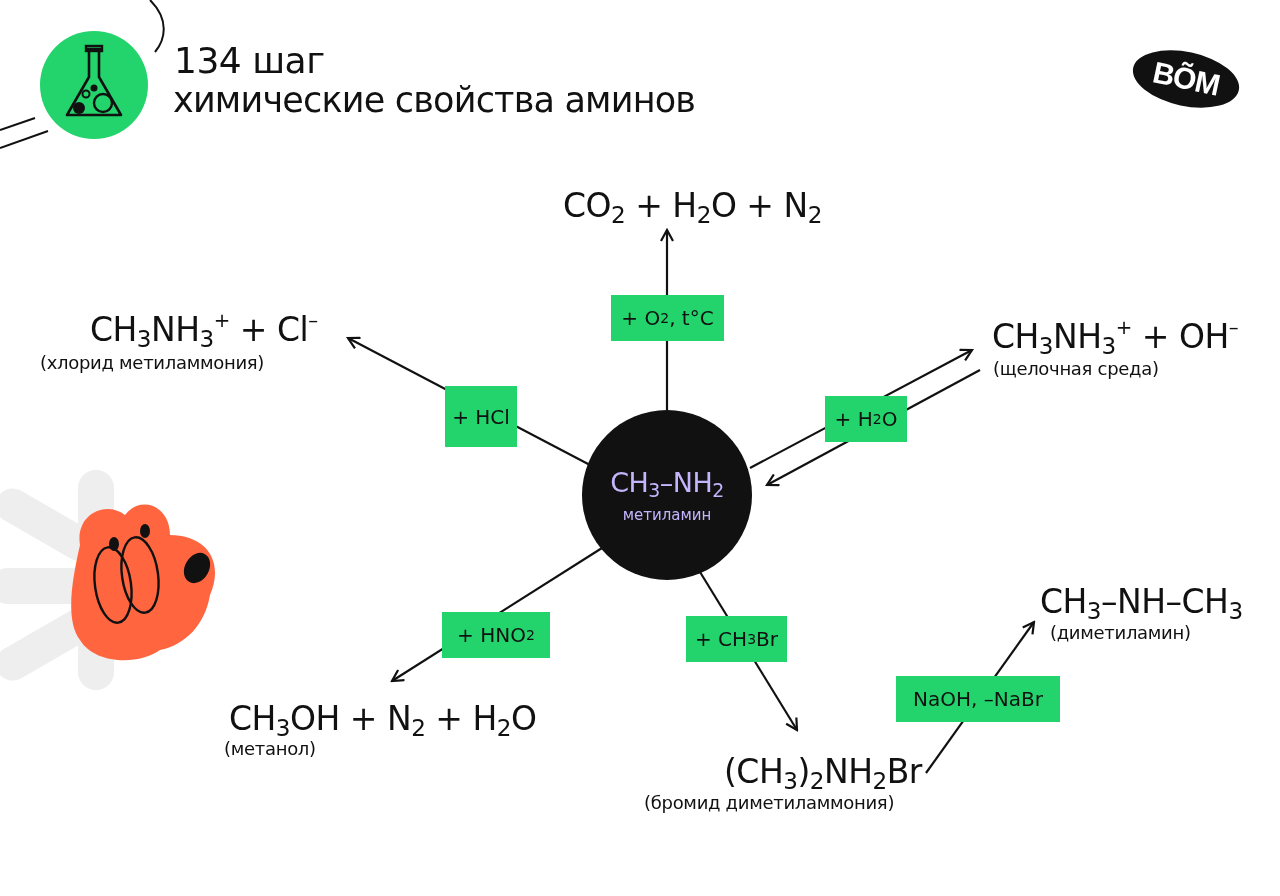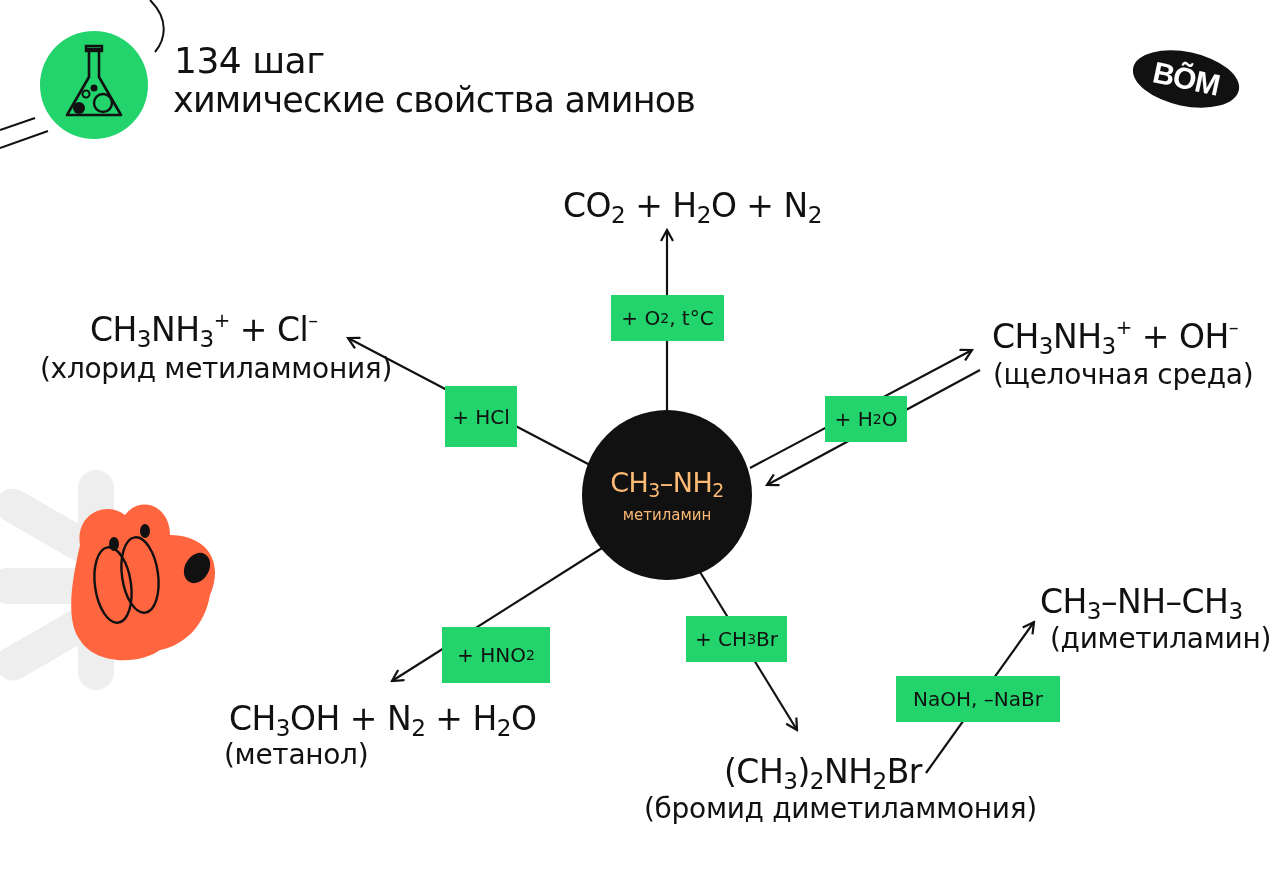--- a/index.html
+++ b/index.html
@@ -6,25 +6,25 @@
   body { width:1280px; height:896px; position:relative; overflow:hidden;
          font-family:"DejaVu Sans", sans-serif; color:#111111; }
   .abs { position:absolute; }
   .title-step { left:174px; top:40px; font-size:36px; letter-spacing:-0.5px; }
   .title-main { left:173px; top:80px; font-size:35px; letter-spacing:-0.8px; }
   .flask-circle { left:40px; top:31px; width:108px; height:108px; border-radius:50%; background:#22d46b; }
   .logo { left:1132px; top:52px; width:108px; height:54px; border-radius:50%; background:#111; transform:rotate(12deg);
           color:#fff; font-family:"Liberation Sans", sans-serif; font-weight:bold; font-size:30px;
           display:flex; align-items:center; justify-content:center; letter-spacing:-1px; }
   .formula { font-size:33px; white-space:nowrap; letter-spacing:-0.5px; }
-  .caption { font-size:28px; white-space:nowrap; letter-spacing:-0.3px; }
+  .caption { font-size:18px; white-space:nowrap; letter-spacing:-0.3px; }
   .tag { background:#22d46b; font-size:20px; padding:0; display:flex; align-items:center; justify-content:center; white-space:nowrap; }
   sub { font-size:0.7em; vertical-align:-0.25em; line-height:0; }
   sup { font-size:0.6em; vertical-align:0.7em; line-height:0; }
-  .center-circle { left:582px; top:410px; width:170px; height:170px; border-radius:50%; background:#111; color:#fdba74;
+  .center-circle { left:582px; top:410px; width:170px; height:170px; border-radius:50%; background:#111; color:#c4b5fd;
                    display:flex; flex-direction:column; align-items:center; justify-content:center; }
   .center-formula { font-size:27px; letter-spacing:-0.5px; }
   .center-name { font-size:15px; margin-top:8px;text-align:center; }
   svg.lines { position:absolute; left:0; top:0; }
 </style>
 </head>
 <body>
 
 <svg class="lines" width="1280" height="896">
   <defs>
@@ -97,21 +97,21 @@
 <div class="abs formula" style="left:992px;top:317px"><span>CH</span><sub>3</sub><span>NH</span><sub>3</sub><sup>+</sup><span> + OH</span><sup>–</sup></div>
 <div class="abs caption" style="left:993px;top:358px">(щелочная среда)</div>
 <div class="abs tag" style="left:825px;top:396px;width:82px;height:46px">
     <span>+ H</span>
     <sub>2</sub>
     <span>O</span>
   </div>
 
 <div class="abs formula" style="left:229px;top:699px"><span>CH</span><sub>3</sub><span>OH + N</span><sub>2</sub><span> + H</span><sub>2</sub><span>O</span></div>
 <div class="abs caption" style="left:224px;top:738px">(метанол)</div>
-<div class="abs tag" style="left:442px;top:627px;width:108px;height:56px">
+<div class="abs tag" style="left:442px;top:612px;width:108px;height:46px">
     <span>+ HNO</span>
     <sub>2</sub>
   </div>
 
 <div class="abs formula" style="left:724px;top:752px"><span>(CH</span><sub>3</sub><span>)</span><sub>2</sub><span>NH</span><sub>2</sub><span>Br</span></div>
 <div class="abs caption" style="left:644px;top:792px">(бромид диметиламмония)</div>
 <div class="abs tag" style="left:686px;top:616px;width:101px;height:46px">
     <span>+ CH</span>
     <sub>3</sub>
     <span>Br</span>

